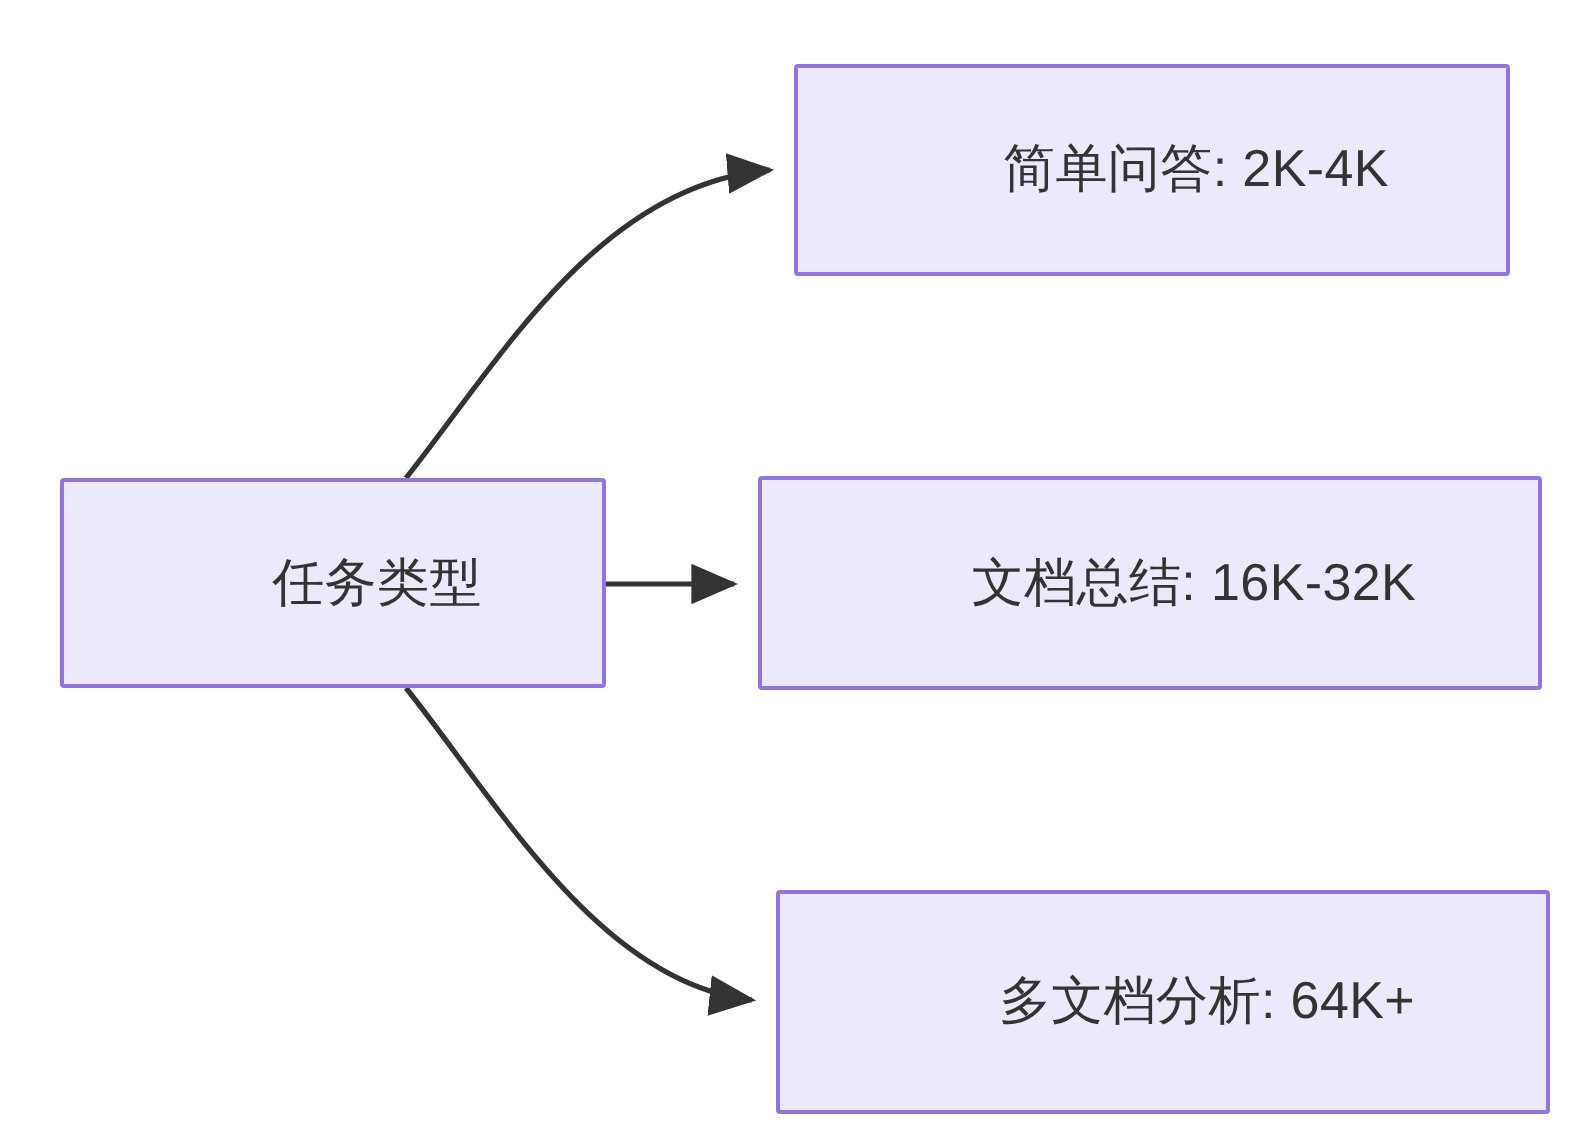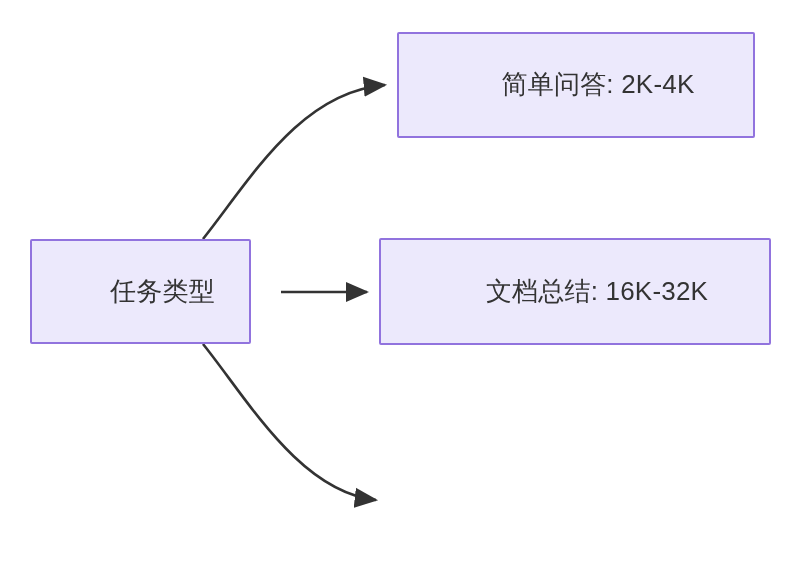--- a/index.html
+++ b/index.html
@@ -42,21 +42,21 @@
     color: #333333;
     font-size: 26px;
     line-height: 1.2;
     letter-spacing: 0.2px;
     white-space: nowrap;
     text-align: center;
   }
   #node-source {
     left: 30px;
     top: 239px;
-    width: 221px;
+    width: 273px;
     height: 105px;
   }
   #node-target-0 {
     left: 397px;
     top: 32px;
     width: 358px;
     height: 106px;
   }
   #node-target-1 {
     left: 379px;
@@ -96,14 +96,17 @@
   </div>
 
   <div class="node" id="node-target-0">
     <span class="node-label">简单问答: 2K-4K</span>
   </div>
 
   <div class="node" id="node-target-1">
     <span class="node-label">文档总结: 16K-32K</span>
   </div>
 
+  <div class="node" id="node-target-2">
+    <span class="node-label">多文档分析: 64K+</span>
+  </div>
 
 </div>
 
 </body></html>

